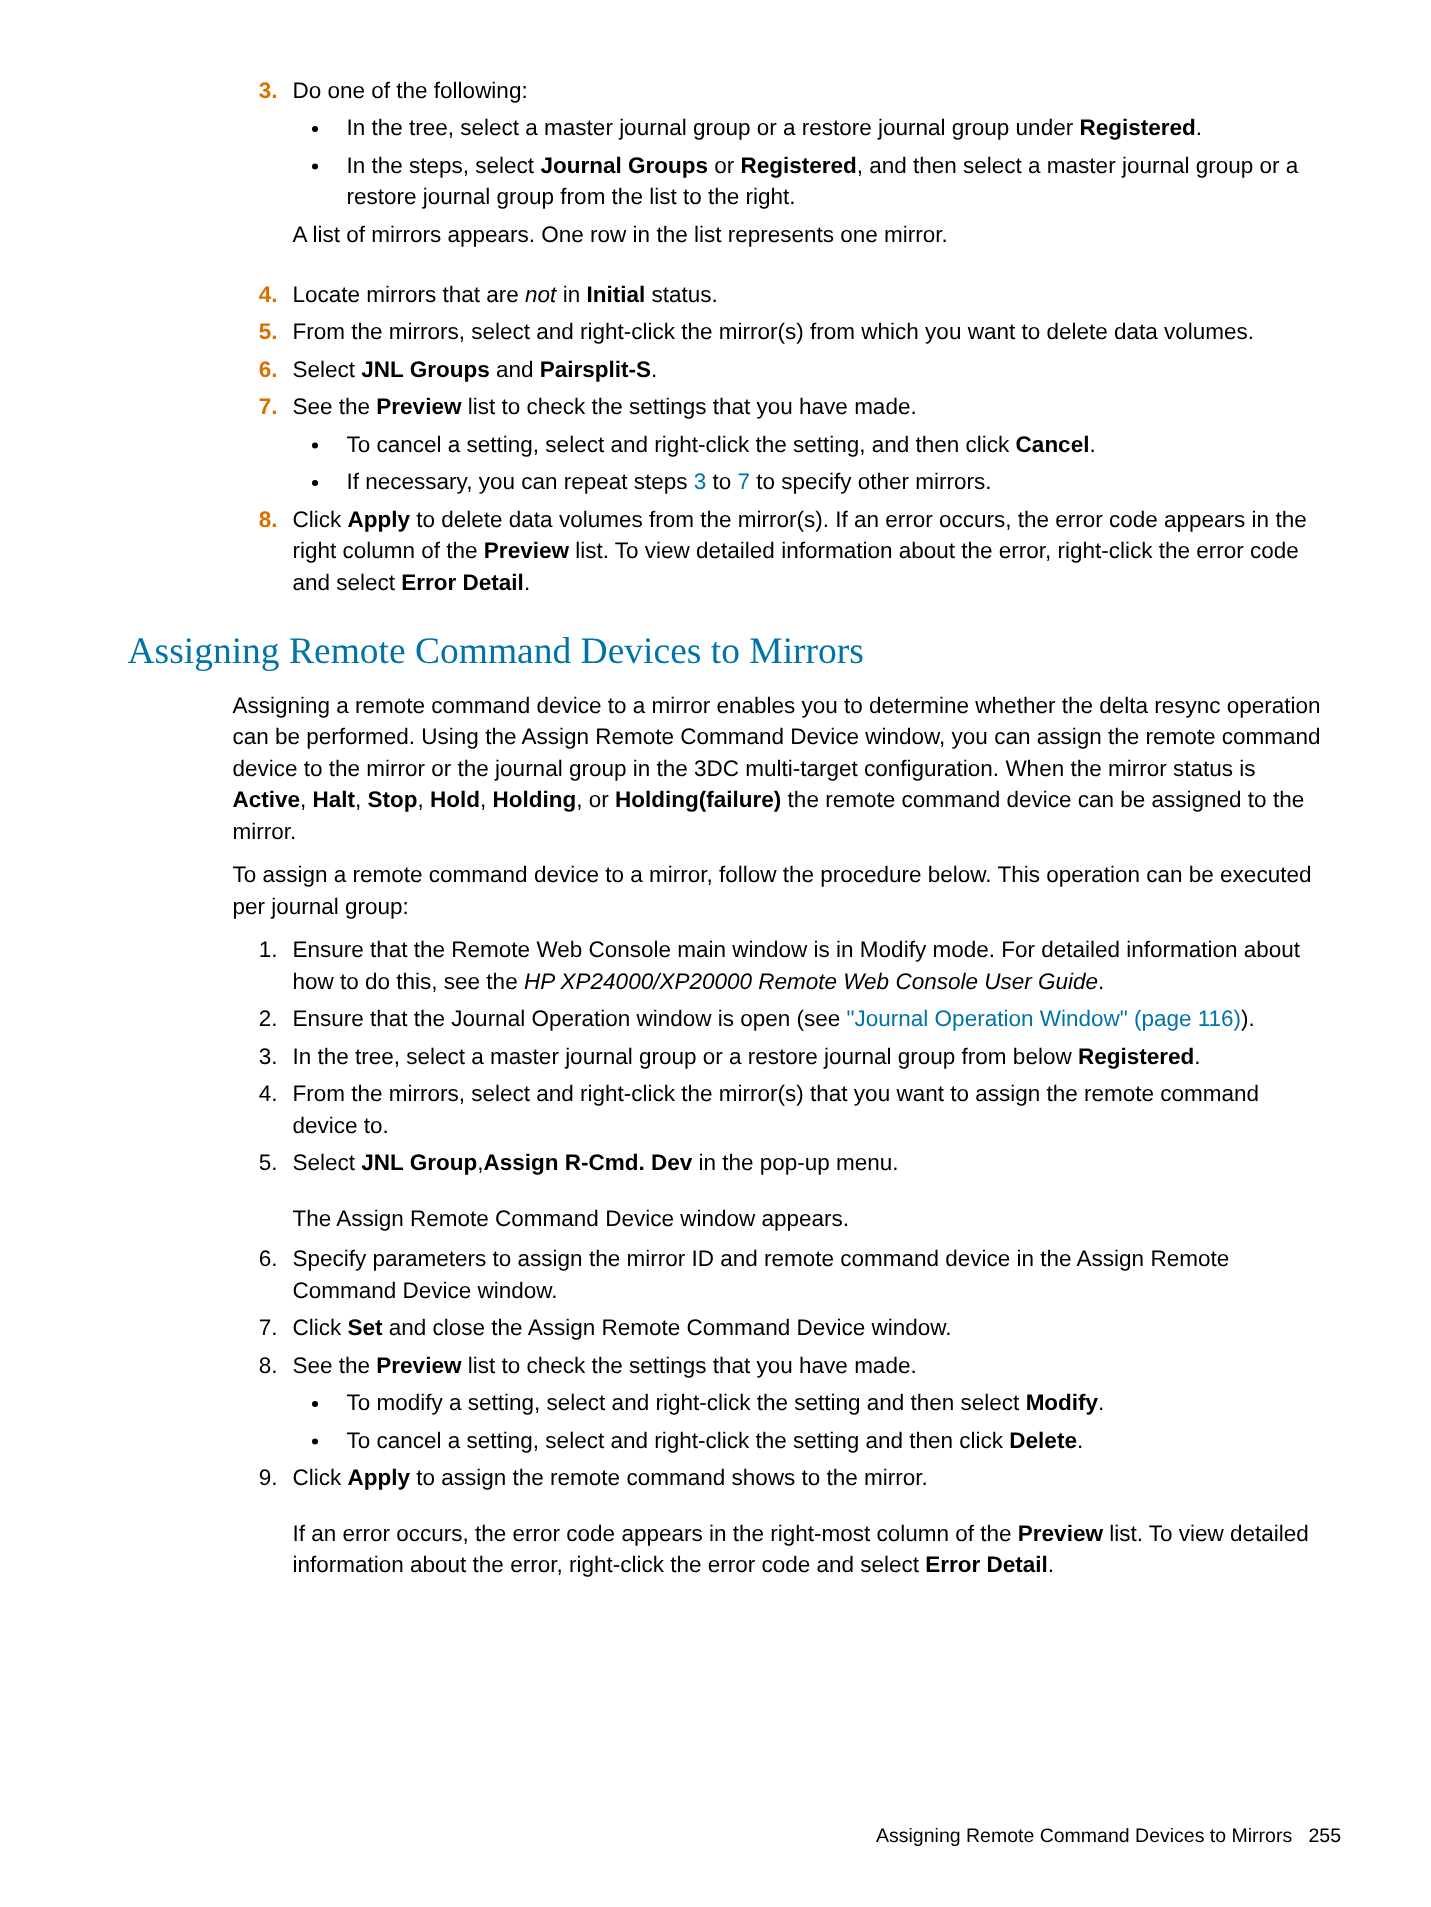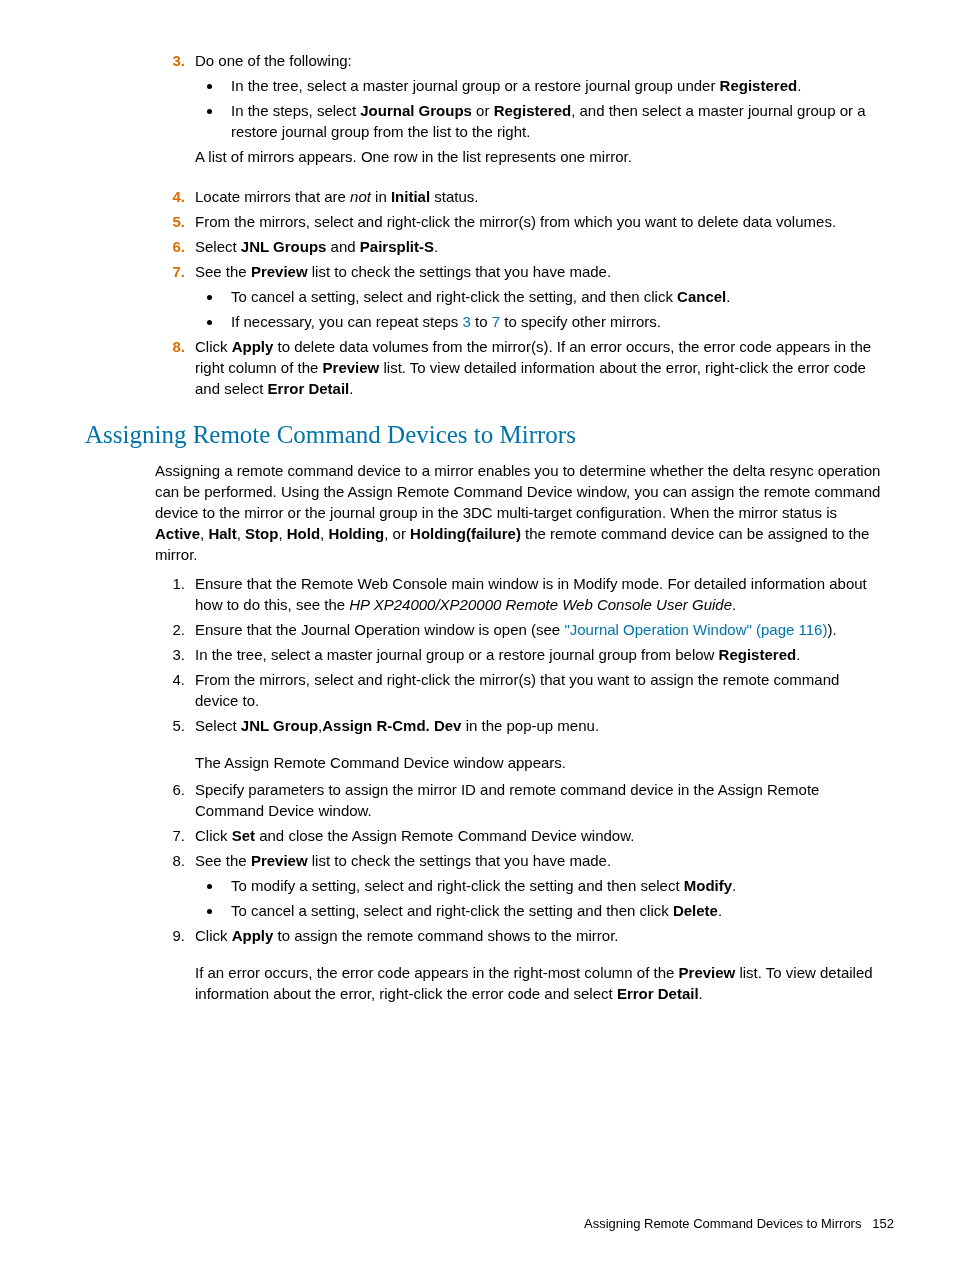--- a/index.html
+++ b/index.html
@@ -116,20 +116,21 @@
       <span>Click </span><span class="b">Apply</span><span> to delete data volumes from the mirror(s). If an error occurs, the error code appears in the right column of the </span><span class="b">Preview</span><span> list. To view detailed information about the error, right-click the error code and select </span><span class="b">Error Detail</span><span>.</span>
     </li>
   </ol>
 
   <h2>Assigning Remote Command Devices to Mirrors</h2>
 
   <p class="para">
     <span>Assigning a remote command device to a mirror enables you to determine whether the delta resync operation can be performed. Using the Assign Remote Command Device window, you can assign the remote command device to the mirror or the journal group in the 3DC multi-target configuration. When the mirror status is </span><span class="b">Active</span><span>, </span><span class="b">Halt</span><span>, </span><span class="b">Stop</span><span>, </span><span class="b">Hold</span><span>, </span><span class="b">Holding</span><span>, or </span><span class="b">Holding(failure)</span><span> the remote command device can be assigned to the mirror.</span>
   </p>
 
+  <p class="para">To assign a remote command device to a mirror, follow the procedure below. This operation can be executed per journal group:</p>
 
   <ol>
     <li>
       <span class="num">1.</span>
       <span>Ensure that the Remote Web Console main window is in Modify mode. For detailed information about how to do this, see the </span><span class="i">HP XP24000/XP20000 Remote Web Console User Guide</span><span>.</span>
     </li>
     <li>
       <span class="num">2.</span>
       <span>Ensure that the Journal Operation window is open (see </span><a class="link">"Journal Operation Window" (page 116)</a><span>).</span>
     </li>
@@ -167,14 +168,14 @@
       <span>Click </span><span class="b">Apply</span><span> to assign the remote command shows to the mirror.</span>
       <div class="followon">
         <span>If an error occurs, the error code appears in the right-most column of the </span><span class="b">Preview</span><span> list. To view detailed information about the error, right-click the error code and select </span><span class="b">Error Detail</span><span>.</span>
       </div>
     </li>
   </ol>
 
 </div>
 
 <div class="footer">
-  <span>Assigning Remote Command Devices to Mirrors</span>&nbsp;&nbsp;&nbsp;<span>152</span>
+  <span>Assigning Remote Command Devices to Mirrors</span>&nbsp;&nbsp;&nbsp;<span>255</span>
 </div>
 
 </body></html>

